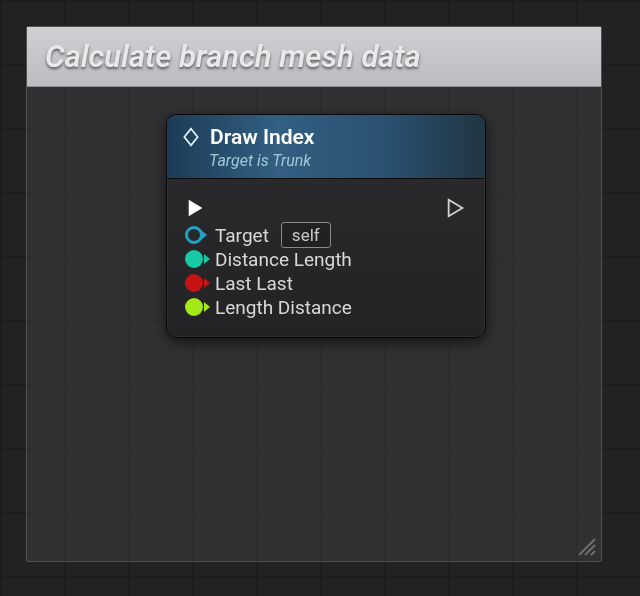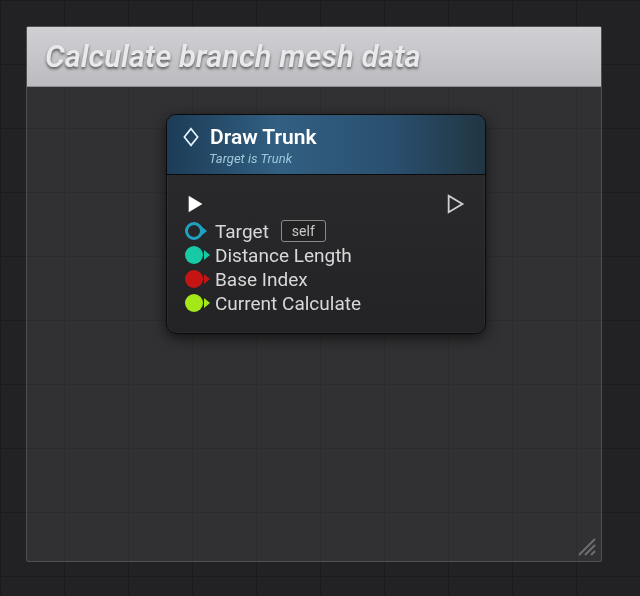--- a/index.html
+++ b/index.html
@@ -66,21 +66,21 @@
     border-bottom: 1px solid #0a0a0a;
   }
   .node-title-row {
     display: flex; align-items: center; gap: 9px;
     color: #fff;
     font-size: 21px; font-weight: 600;
   }
   .node-sub {
     color: #9fc9d8;
     font-style: italic;
-    font-size: 13px;
+    font-size: 16px;
     margin-top: 2px;
     margin-left: 28px;
   }
   .node-body {
     padding: 16px 18px 18px 18px;
     display: flex; flex-direction: column; 
   }
   .exec-row {
     display: flex; justify-content: space-between; align-items: center;
     height: 26px;
@@ -108,21 +108,21 @@
     border-top: 5px solid transparent;
     border-bottom: 5px solid transparent;
     border-left: 6px solid currentColor;
     transform: translateY(-50%);
   }
 
   .self-box {
     border: 1px solid #8a8a8a;
     border-radius: 3px;
     padding: 2px 10px;
-    font-size: 14px;
+    font-size: 17px;
     color: #c8c8c8;
     background: rgba(0,0,0,0.15);
   }
 
   
   .wires { position: absolute; inset: 0; pointer-events: none; }
   .wires path { fill: none; stroke-width: 3.2; }
 
   
   .fn-icon { width: 20px; height: 20px; flex: none; }
@@ -153,21 +153,21 @@
       </svg>
   </div>
 </div>
 
 <div class="node">
   <div class="node-header">
     <div class="node-title-row">
       <svg class="fn-icon" viewBox="0 0 24 24">
         <path d="M12 2 L20 12 L12 22 L4 12 Z" fill="none" stroke="#e8f4ff" stroke-width="2"></path>
       </svg>
-      <span>Draw Trunk</span>
+      <span>Draw Index</span>
     </div>
     <div class="node-sub">Target is Trunk</div>
   </div>
 
   <div class="node-body">
     <div class="exec-row">
       <svg width="22" height="22" viewBox="0 0 24 24">
         <path d="M4 3 L19 12 L4 21 Z" fill="#fff"></path>
       </svg>
       <svg width="22" height="22" viewBox="0 0 24 24">
@@ -182,21 +182,21 @@
     </div>
 
     <div class="pin-row">
       <span class="pin solid" style="color:#17c9a4"></span>
       <span class="pin-label">Distance Length</span>
     </div>
 
 
     <div class="pin-row">
       <span class="pin solid" style="color:#c51414"></span>
-      <span class="pin-label">Base Index</span>
+      <span class="pin-label">Last Last</span>
     </div>
 
     <div class="pin-row">
       <span class="pin solid" style="color:#a4e817"></span>
-      <span class="pin-label">Current Calculate</span>
+      <span class="pin-label">Length Distance</span>
     </div>
   </div>
 </div>
 
 </body></html>

